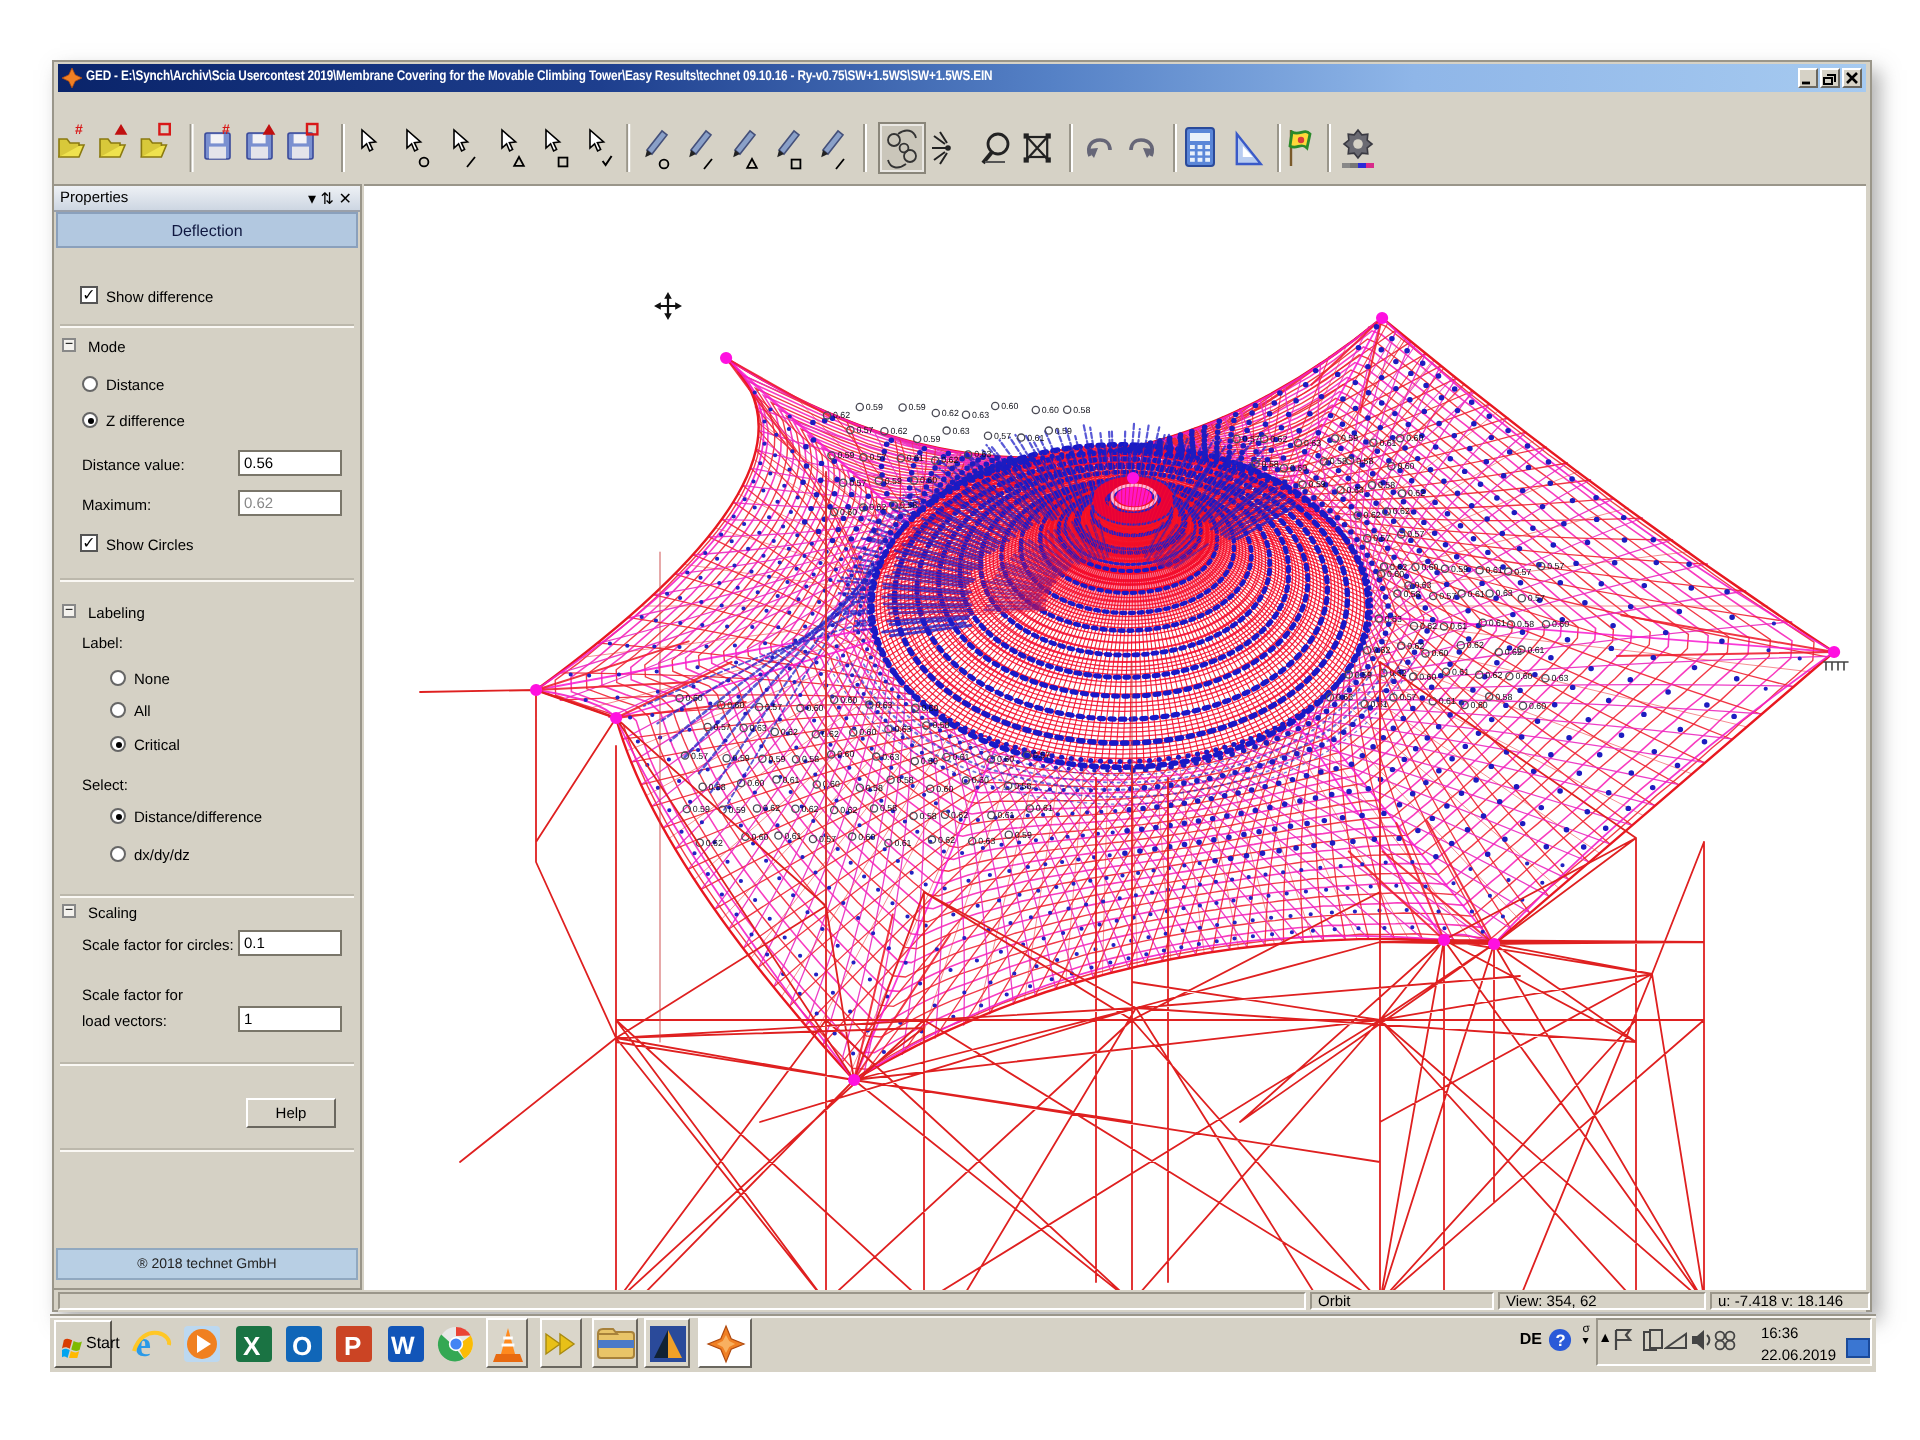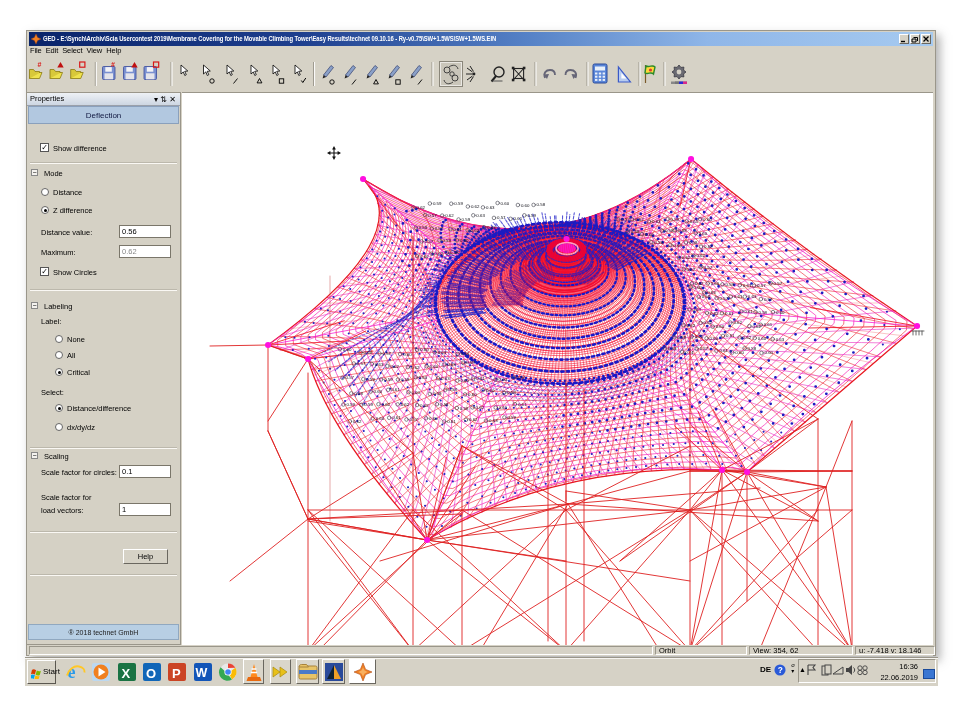--- a/index.html
+++ b/index.html
@@ -39,21 +39,21 @@
 #technet{position:absolute;left:1px;right:1px;top:531px;height:16px;background:#b8cfe4;
   border:1px solid #90a8c0;text-align:center;line-height:15px;font-size:7px;color:#222}
 #sbar{position:absolute;left:2px;top:614px;right:2px;height:11px;background:#d6d2c6;font-size:7.5px}
 .scell{position:absolute;top:1px;height:9px;border:1px solid;border-color:#9a968a #fff #fff #9a968a;
   line-height:8px;padding-left:3px;color:#000}
 #task{position:absolute;left:25px;top:657px;width:913px;height:29px;background:#d6d2c6;
   border-top:1px solid #9a968a;box-shadow:inset 0 1px 0 #f6f4f0}
 #start{position:absolute;left:2px;top:2px;width:29px;height:24px;background:#d6d2c6;
   border:1px solid;border-color:#fff #5a574f #5a574f #fff;font-size:8px;font-weight:normal;line-height:22px}
 .tico{position:absolute;top:3px;width:22px;height:22px}
-#clock{position:absolute;right:20px;top:3px;text-align:right;font-size:7.5px;line-height:11px}
+#clock{position:absolute;right:20px;top:3px;text-align:left;font-size:7.5px;line-height:11px}
 #deskbtn{position:absolute;right:3px;top:11px;width:12px;height:10px;background:#3a76d2;border:1px solid #1a4a9a}
 </style></head><body>
 <div id="win">
   <div id="title">
     <svg class="ic" viewBox="0 0 10 10">
         <path d="M5 0L6.6 3.4 10 5 6.6 6.6 5 10 3.4 6.6 0 5 3.4 3.4Z" fill="#f08024" stroke="#b04a10" stroke-width=".4"></path>
       </svg>
     <span class="tx">GED - E:\Synch\Archiv\Scia Usercontest 2019\Membrane Covering for the Movable Climbing Tower\Easy Results\technet 09.10.16 - Ry-v0.75\SW+1.5WS\SW+1.5WS.EIN</span>
     <span class="wbtn" style="right:24px">
         <svg width="8" height="8" viewBox="0 0 8 8" style="position:absolute;left:0;top:0">
@@ -64,21 +64,20 @@
         <svg width="8" height="8" viewBox="0 0 8 8" style="position:absolute;left:0;top:0">
           <path d="M2.5 2.5h4v3.5M1 4h4v3h-4z" fill="none" stroke="#000" stroke-width="1"></path>
         </svg>
       </span>
     <span class="wbtn" style="right:2px">
         <svg width="8" height="8" viewBox="0 0 8 8" style="position:absolute;left:0;top:0">
           <path d="M1.5 1.5l5 5M6.5 1.5l-5 5" stroke="#000" stroke-width="1.3"></path>
         </svg>
       </span>
   </div>
-  <div id="menu"><span>File</span><span>Edit</span><span>Select</span><span>View</span><span>Help</span></div>
   <div id="tbar"><svg id="tbsvg" width="906" height="32" viewBox="0 0 906 32">
         <g transform="translate(-0.5,7.5)">
           <path d="M1 12l2.5-6h10l-2.5 6z" fill="#efe24e" stroke="#8a7a10" stroke-width=".8"></path>
           <path d="M1 12V3h4l1.5 2H11v1.5" fill="#d8c83a" stroke="#8a7a10" stroke-width=".8"></path>
         </g>
         <text x="8.5" y="8.0" font-size="7" font-weight="bold" fill="#d81818" font-family="Liberation Sans">#</text>
         <g transform="translate(20.0,7.5)">
           <path d="M1 12l2.5-6h10l-2.5 6z" fill="#efe24e" stroke="#8a7a10" stroke-width=".8"></path>
           <path d="M1 12V3h4l1.5 2H11v1.5" fill="#d8c83a" stroke="#8a7a10" stroke-width=".8"></path>
         </g>

